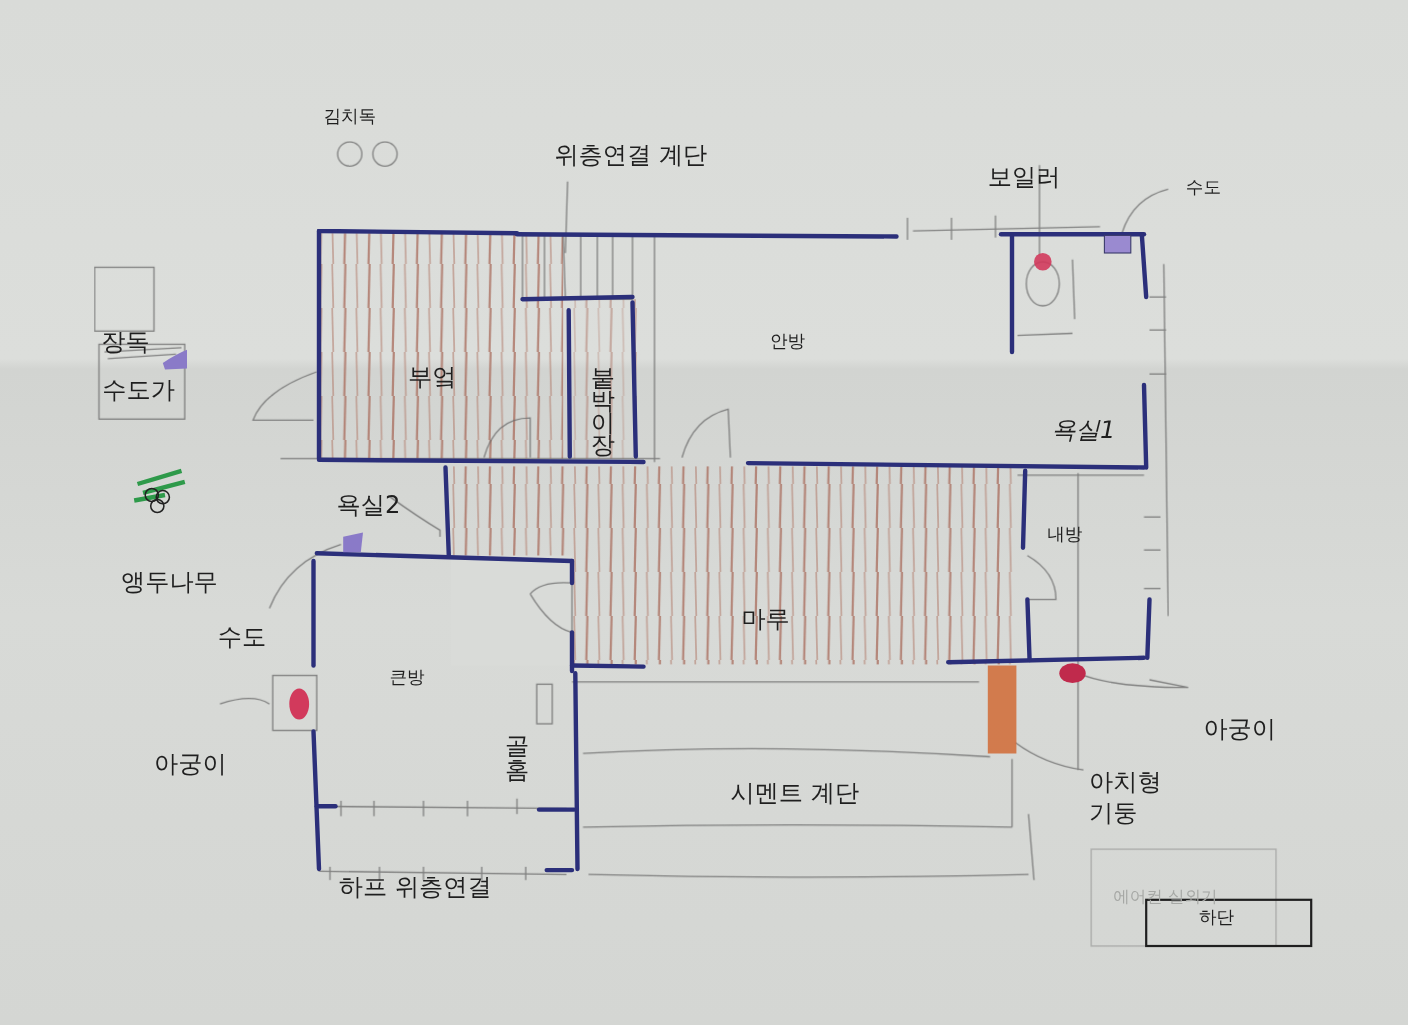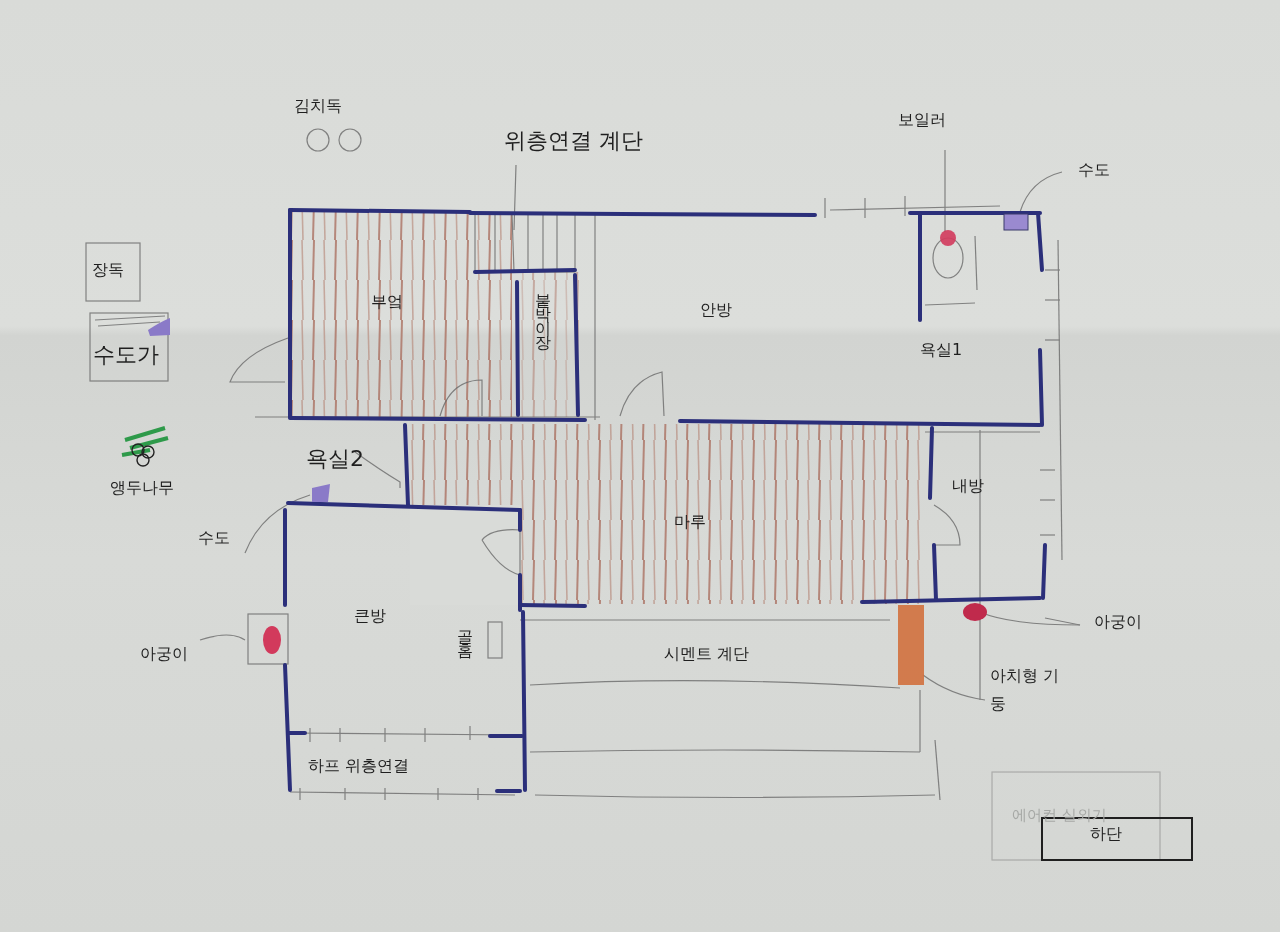--- a/index.html
+++ b/index.html
@@ -12,21 +12,21 @@
       position: absolute; left: 0; top: 0; width: 1280px; height: 932px;
       background: linear-gradient(180deg, #d9dbd8 0%, #dcdedb 35%, #d2d4d1 36%, #d8dad7 60%, #d4d6d3 100%);
     }
     svg { position: absolute; left: 0; top: 0; }
     .lbl {
       position: absolute; color: #1f1f1f; white-space: nowrap;
       font-family: "DejaVu Sans", sans-serif; font-weight: normal;
       transform-origin: left top;
     }
     .lbl.sm { font-size: 22px; }
-    .lbl.md { font-size: 16px; }
+    .lbl.md { font-size: 22px; margin-top: 36px; }
     .lbl.lg { font-size: 16px; }
     .vert { writing-mode: vertical-rl; text-orientation: upright; letter-spacing: -2px; }
     .faint { color: #a6a8a5; font-size: 15px; }
   </style>
 </head>
 <body>
 
 <div class="paper"></div>
 
 <svg width="1280" height="932" viewBox="0 0 1280 932">
@@ -167,26 +167,26 @@
 <div class="lbl lg" style="left:294px;top:96px;">김치독</div>
 <div class="lbl sm" style="left:504px;top:126px;">위층연결 계단</div>
 <div class="lbl md" style="left:898px;top:110px;">보일러</div>
 <div class="lbl lg" style="left:1078px;top:160px;">수도</div>
 <div class="lbl md" style="left:92px;top:260px;">장독</div>
 <div class="lbl sm" style="left:93px;top:340px;">수도가</div>
 <div class="lbl md" style="left:110px;top:478px;">앵두나무</div>
 <div class="lbl md" style="left:371px;top:292px;">부엌</div>
 <div class="lbl md vert" style="left:532px;top:282px;">붙박이장</div>
 <div class="lbl lg" style="left:700px;top:300px;">안방</div>
-<div class="lbl md" style="left:920px;top:340px;">욕실1</div>
+<div class="lbl md" style="left:956px;top:340px;font-style:italic;">욕실1</div>
 <div class="lbl sm" style="left:306px;top:444px;">욕실2</div>
 <div class="lbl md" style="left:198px;top:528px;">수도</div>
 <div class="lbl md" style="left:674px;top:512px;">마루</div>
 <div class="lbl lg" style="left:952px;top:476px;">내방</div>
 <div class="lbl lg" style="left:354px;top:606px;">큰방</div>
 <div class="lbl md vert" style="left:454px;top:618px;">골홈</div>
 <div class="lbl md" style="left:140px;top:644px;">아궁이</div>
-<div class="lbl md" style="left:664px;top:644px;">시멘트 계단</div>
+<div class="lbl md" style="left:664px;top:670px;">시멘트 계단</div>
 <div class="lbl md" style="left:1094px;top:612px;">아궁이</div>
 <div class="lbl md" style="left:990px;top:662px;width:70px;white-space:normal;line-height:28px;">아치형 기둥</div>
 <div class="lbl md" style="left:308px;top:756px;">하프 위층연결</div>
 <div class="lbl faint" style="left:1012px;top:806px;text-align:right;">에어컨 실외기</div>
 <div class="lbl lg" style="left:1090px;top:824px;text-align:right;">하단</div>
 
 </body></html>

